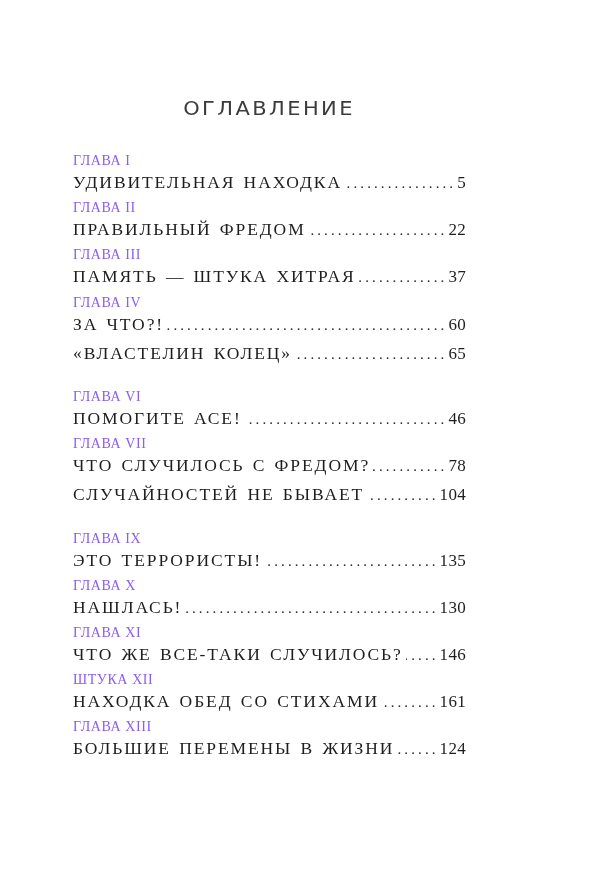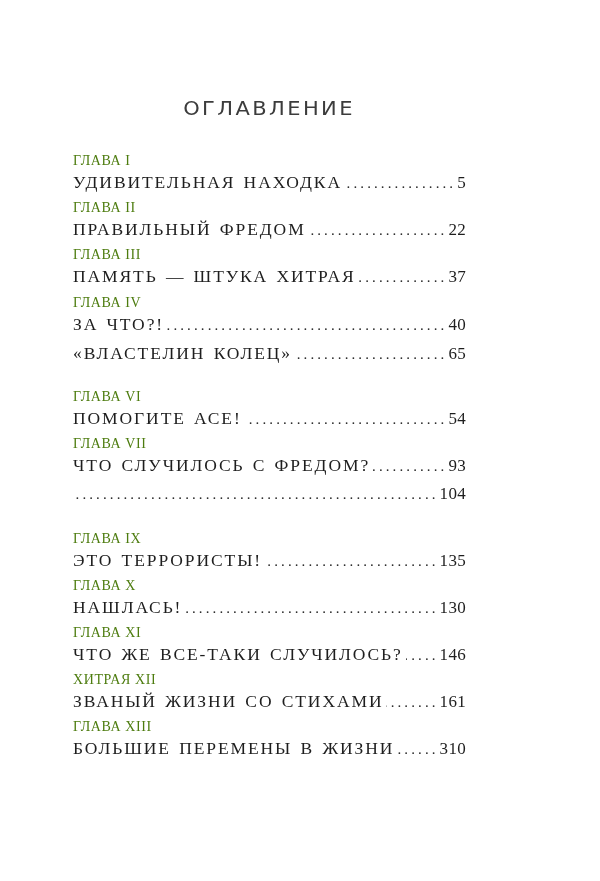--- a/index.html
+++ b/index.html
@@ -48,21 +48,21 @@
     .toc-item {
       height: 47.2px;
       position: relative;
     }
     .chapter-label {
       display: block;
       font-family: "Liberation Serif", serif;
       font-size: 14px;
       line-height: 16px;
       letter-spacing: 0.6px;
-      color: #4d7c0f;
+      color: #8b5cf6;
       height: 18px;
     }
     .chapter-line {
       display: flex;
       align-items: baseline;
       height: 22px;
       font-family: "Liberation Serif", serif;
       font-size: 17.5px;
       line-height: 22px;
       color: #1e1e1e;
@@ -120,48 +120,49 @@
         <span class="chapter-title">ПАМЯТЬ — ШТУКА ХИТРАЯ</span>
         <span class="leader">...............................................................................</span>
         <span class="page-num">37</span>
       </div>
     </li>
     <li class="toc-item">
       <span class="chapter-label">ГЛАВА IV</span>
       <div class="chapter-line">
         <span class="chapter-title">ЗА ЧТО?!</span>
         <span class="leader">...............................................................................</span>
-        <span class="page-num">40</span>
+        <span class="page-num">60</span>
       </div>
     </li>
     <li class="toc-item">
       <div class="chapter-line">
         <span class="chapter-title">«ВЛАСТЕЛИН  КОЛЕЦ»</span>
         <span class="leader">...............................................................................</span>
         <span class="page-num">65</span>
       </div>
     </li>
     <li class="toc-item">
       <span class="chapter-label">ГЛАВА VI</span>
       <div class="chapter-line">
         <span class="chapter-title">ПОМОГИТЕ АСЕ!</span>
         <span class="leader">...............................................................................</span>
-        <span class="page-num">54</span>
+        <span class="page-num">46</span>
       </div>
     </li>
     <li class="toc-item">
       <span class="chapter-label">ГЛАВА VII</span>
       <div class="chapter-line">
         <span class="chapter-title">ЧТО СЛУЧИЛОСЬ С ФРЕДОМ?</span>
         <span class="leader">...............................................................................</span>
-        <span class="page-num">93</span>
-      </div>
-    </li>
-    <li class="toc-item">
-      <div class="chapter-line">
+        <span class="page-num">78</span>
+      </div>
+    </li>
+    <li class="toc-item">
+      <div class="chapter-line">
+        <span class="chapter-title">СЛУЧАЙНОСТЕЙ НЕ БЫВАЕТ</span>
         <span class="leader">...............................................................................</span>
         <span class="page-num">104</span>
       </div>
     </li>
     <li class="toc-item">
       <span class="chapter-label">ГЛАВА IX</span>
       <div class="chapter-line">
         <span class="chapter-title">ЭТО ТЕРРОРИСТЫ!</span>
         <span class="leader">...............................................................................</span>
         <span class="page-num">135</span>
@@ -177,29 +178,29 @@
     </li>
     <li class="toc-item">
       <span class="chapter-label">ГЛАВА XI</span>
       <div class="chapter-line">
         <span class="chapter-title">ЧТО ЖЕ ВСЕ-ТАКИ СЛУЧИЛОСЬ?</span>
         <span class="leader">...............................................................................</span>
         <span class="page-num">146</span>
       </div>
     </li>
     <li class="toc-item">
-      <span class="chapter-label">ХИТРАЯ XII</span>
-      <div class="chapter-line">
-        <span class="chapter-title">ЗВАНЫЙ ЖИЗНИ СО СТИХАМИ</span>
+      <span class="chapter-label">ШТУКА XII</span>
+      <div class="chapter-line">
+        <span class="chapter-title">НАХОДКА ОБЕД СО СТИХАМИ</span>
         <span class="leader">...............................................................................</span>
         <span class="page-num">161</span>
       </div>
     </li>
     <li class="toc-item">
       <span class="chapter-label">ГЛАВА XIII</span>
       <div class="chapter-line">
         <span class="chapter-title">БОЛЬШИЕ ПЕРЕМЕНЫ В ЖИЗНИ</span>
         <span class="leader">...............................................................................</span>
-        <span class="page-num">310</span>
+        <span class="page-num">124</span>
       </div>
     </li>
   </ul>
 </div>
 
 </body></html>

